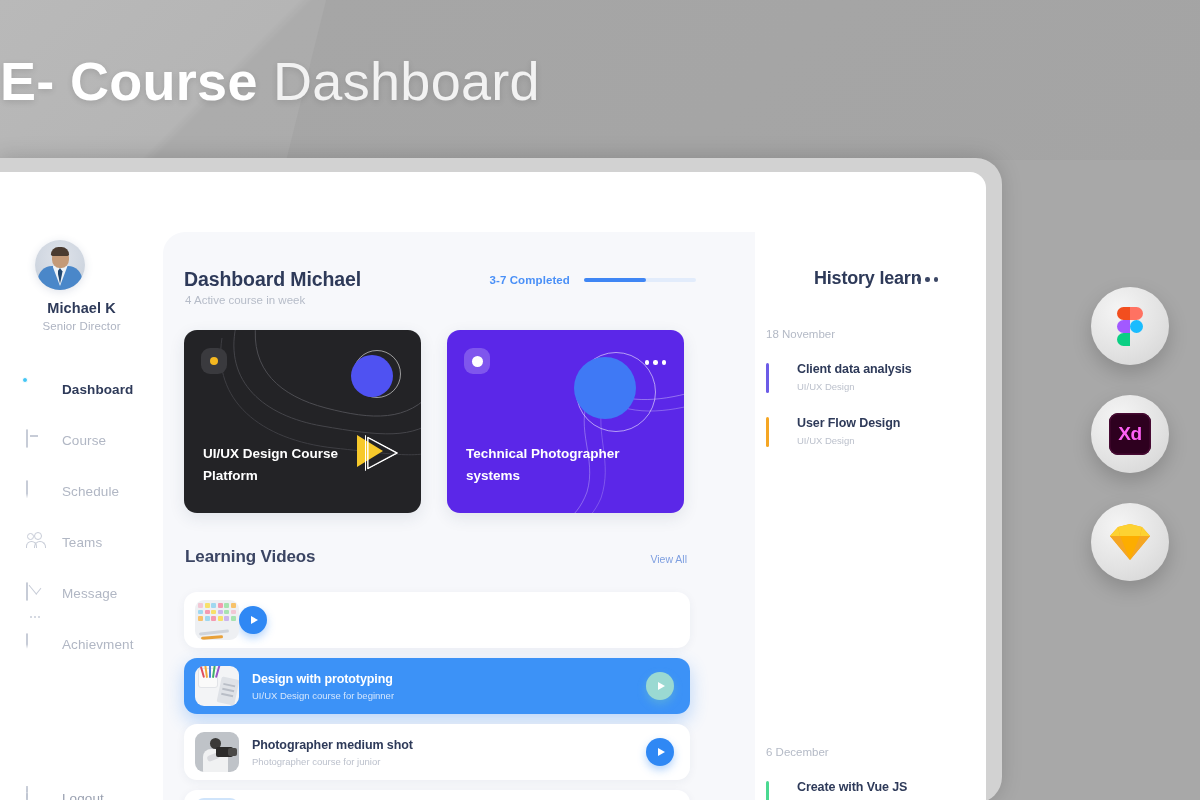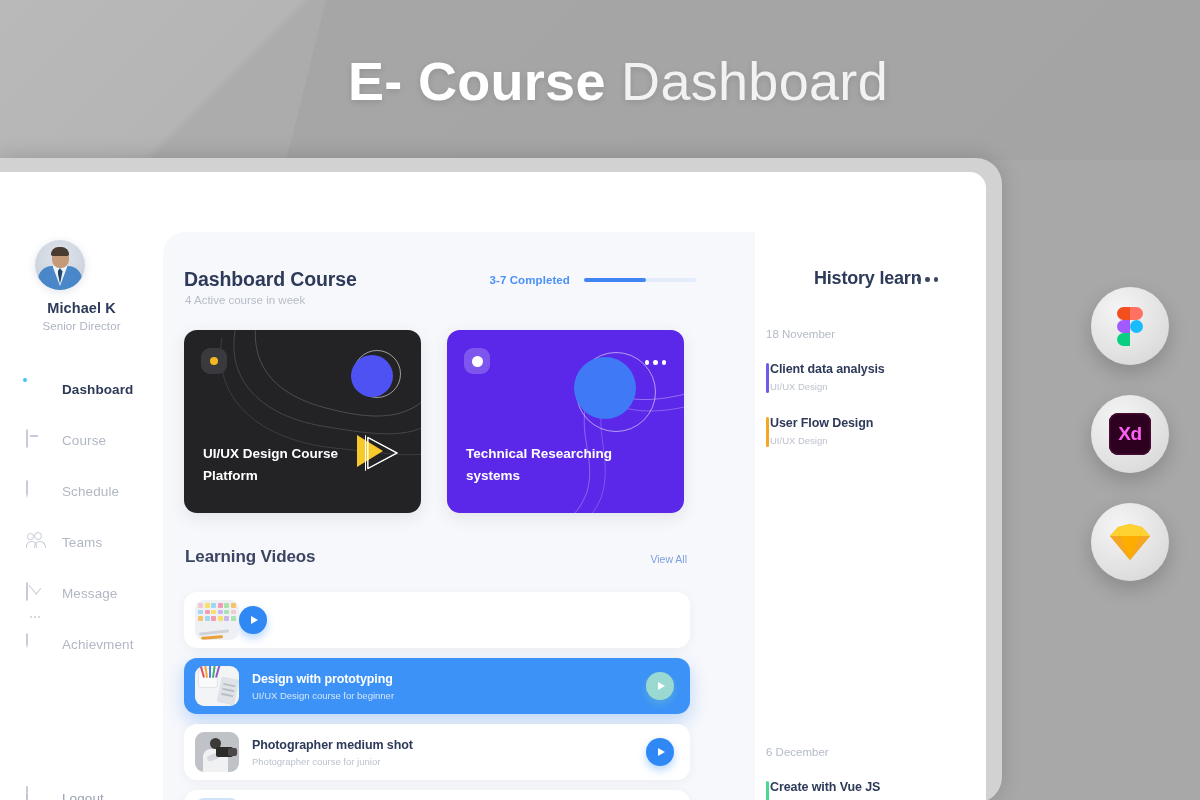--- a/index.html
+++ b/index.html
@@ -16,25 +16,24 @@
     position:absolute; left:0; top:0; width:1200px; height:160px;
     background:linear-gradient(135deg,#b4b4b4 0%,#b0b0b0 22%,#a6a6a6 23%,#a4a4a4 100%);
     overflow:hidden;
   }
   .banner:before{
     content:""; position:absolute; left:-120px; top:-60px;
     width:420px; height:330px; background:rgba(255,255,255,.07);
     transform:skewX(-14deg);
   }
   .banner-title{
-    position:absolute; left:0; right:0; top:52px; text-align:center;
+    position:absolute; left:0; right:0; top:52px; text-align:left;
     font-size:54px; line-height:58px; color:#f2f2f2; letter-spacing:.3px;
     text-shadow:0 2px 6px rgba(0,0,0,.12);
     font-weight:300;
-    padding-left:36px;
   }
   .banner-title b{ font-weight:700; color:#ffffff; }
 
   
   .device{
     position:absolute; left:0; top:158px; width:1002px; height:645px;
     background:#d2d2d2;
     border-top-right-radius:26px; border-bottom-right-radius:26px;
     box-shadow:-2px 0 22px rgba(0,0,0,.18);
   }
@@ -288,21 +287,21 @@
   
   .hist-title{
     position:absolute; left:11px; top:36px; font-size:18px; font-weight:700; color:#2e3a59;
     letter-spacing:-.2px;
     margin-left:48px;
   }
   .hist-dots{ position:absolute; right:48px; top:45px; display:flex; gap:4px; cursor:pointer; }
   .hist-dots i{ width:4.5px; height:4.5px; border-radius:50%; background:#3c4765; display:block; }
   .hgroup{ position:absolute; left:11px; width:200px; }
   .hdate{ font-size:11.5px; color:#b4bac6; margin-bottom:22px; }
-  .hitem{ position:relative; padding-left:4px; margin-bottom:24px; cursor:pointer; }
+  .hitem{ position:relative; padding-left:31px; margin-bottom:24px; cursor:pointer; }
   .hbar{ position:absolute; left:0; top:1px; width:3px; height:30px; border-radius:3px; }
   .hname{ font-size:12.5px; font-weight:700; color:#2e3a59; letter-spacing:-.1px; }
   .hcat{ font-size:9.5px; color:#bcc1cc; margin-top:5px; }
 
   
   .apps{ position:absolute; right:14px; top:287px; width:95px; }
   .app{
     width:78px; height:78px; border-radius:50%; margin-bottom:30px; position:relative;
     background:radial-gradient(circle at 36% 30%, #f5f5f5 0%, #e3e3e3 55%, #d2d2d2 100%);
     box-shadow:0 8px 20px rgba(0,0,0,.18);
@@ -382,21 +381,21 @@
 
     <div class="logout">
       <span class="nav-ico"><span class="ico-power"></span></span>
       <span class="nav-label">Logout</span>
     </div>
   </div>
 
   <div class="panel">
 
     <div class="left-col">
-      <div class="dash-title">Dashboard Course</div>
+      <div class="dash-title">Dashboard Michael</div>
       <div class="dash-sub">4 Active course in week</div>
 
       <div class="completed-wrap">
         <span class="completed-txt">3-7 Completed</span>
         <span class="progress">
           <span class="bar" id="progbar" style="width: 55%;"></span>
         </span>
       </div>
 
       <div class="cards">
@@ -429,21 +428,21 @@
           <span class="badge p">
                 <span class="p-dot"></span>
               </span>
           <span class="circ-ring"></span>
           <span class="circ-fill"></span>
           <span class="dots3">
                 <i></i>
                 <i></i>
                 <i></i>
               </span>
-          <div class="ccard-title">Technical Researching systems</div>
+          <div class="ccard-title">Technical Photographer systems</div>
         </div>
       </div>
 
       <div class="lv-head">
         <span class="lv-title">Learning Videos</span>
         <span class="lv-viewall">View All</span>
       </div>
 
       <div class="vlist">
 

